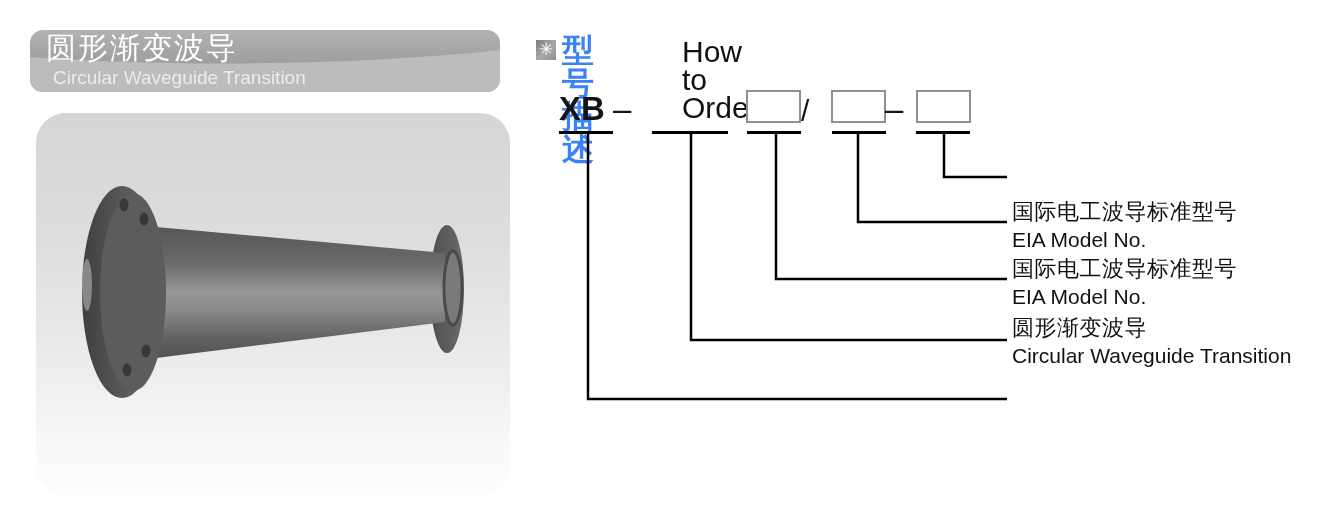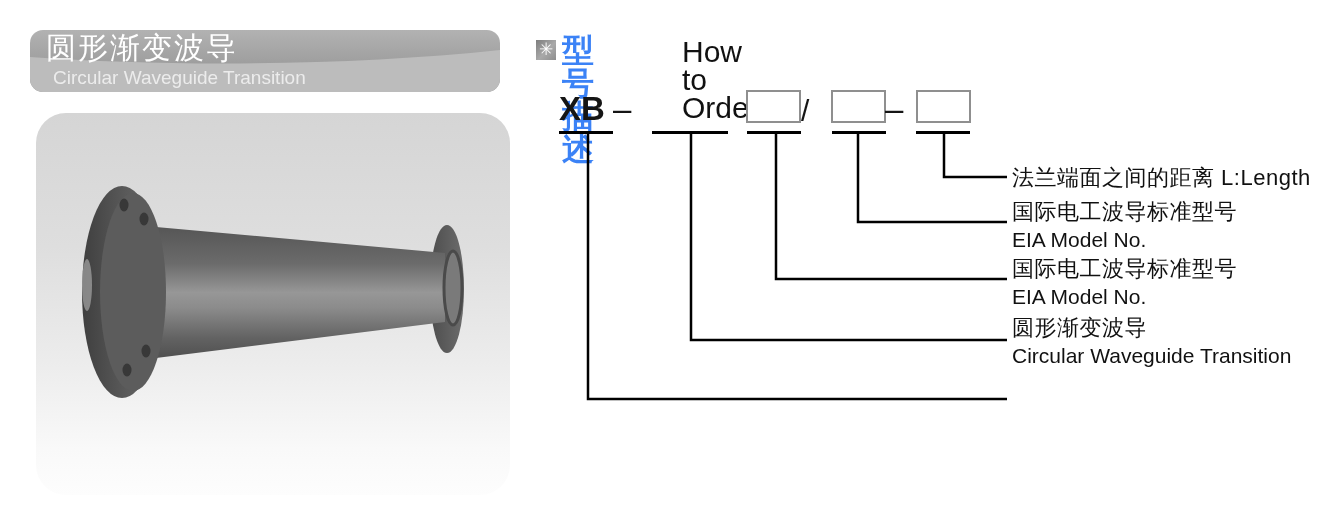--- a/index.html
+++ b/index.html
@@ -179,23 +179,20 @@
 
     <g stroke="#000000" stroke-width="2.5" fill="none">
       <polyline points="944,133 944,177 1007,177"></polyline>
       <polyline points="858,133 858,222 1007,222"></polyline>
       <polyline points="776,133 776,279 1007,279"></polyline>
       <polyline points="691,133 691,340 1007,340"></polyline>
       <polyline points="588,133 588,399 1007,399"></polyline>
     </g>
   </svg>
 
-  <div class="order-label" id="label-length">
-    <div class="zh">法兰端面之间的距离 L:Length</div>
-  </div>
   <div class="order-label" id="label-eia2">
     <div class="zh">国际电工波导标准型号</div>
     <div class="en">EIA Model No.</div>
   </div>
   <div class="order-label" id="label-eia1">
     <div class="zh">国际电工波导标准型号</div>
     <div class="en">EIA Model No.</div>
   </div>
   <div class="order-label" id="label-family">
     <div class="zh">圆形渐变波导</div>

